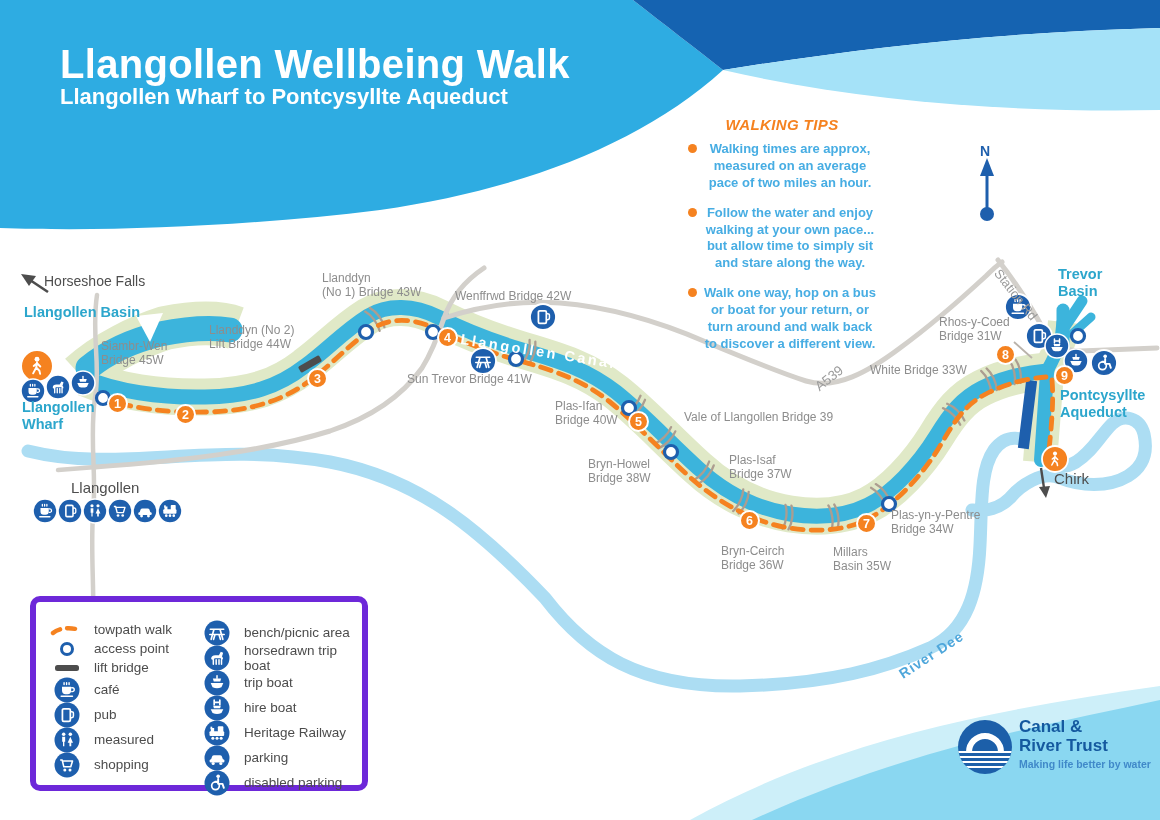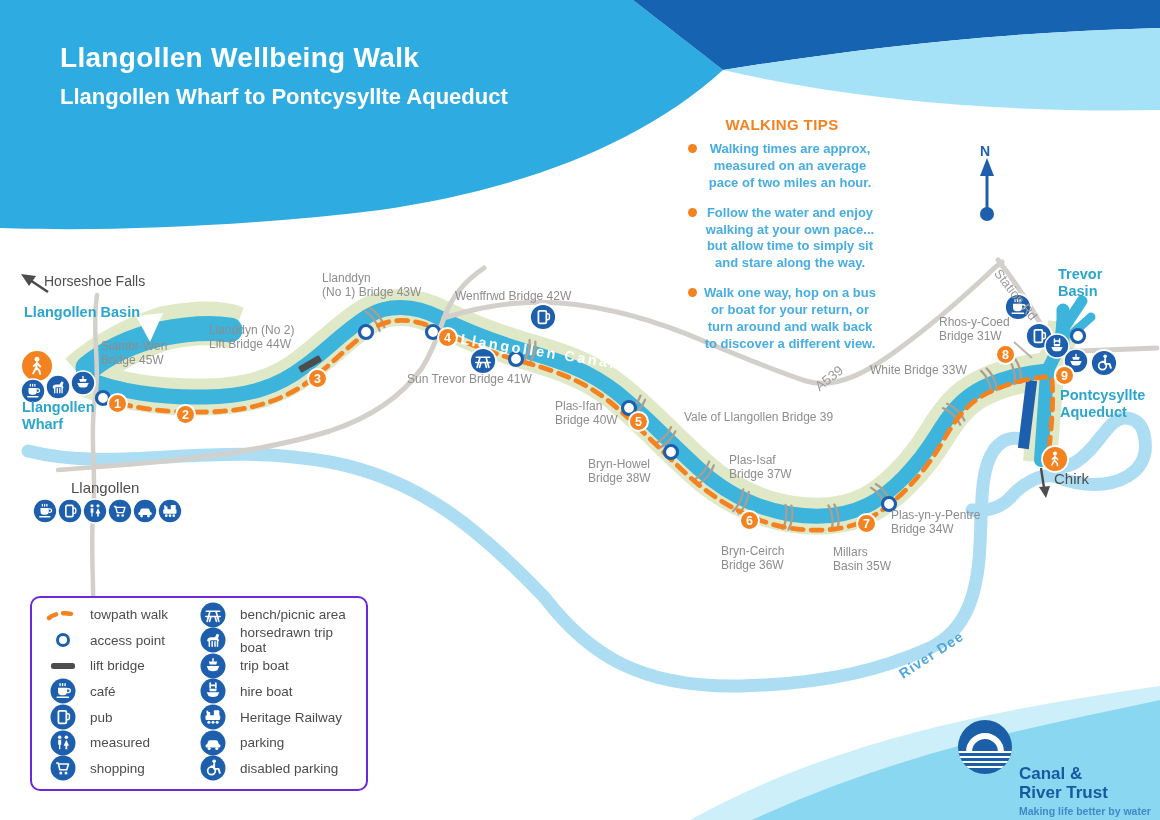--- a/index.html
+++ b/index.html
@@ -1,56 +1,56 @@
 <!DOCTYPE html>
 <html><head>
 <meta charset="utf-8">
 <style>
   html,body{margin:0;padding:0;background:#e8e8e8;}
   .stage{position:relative;width:1160px;height:820px;background:#ffffff;overflow:hidden;
          font-family:"Liberation Sans",sans-serif;}
   .stage svg.base{position:absolute;left:0;top:0;}
   .abs{position:absolute;}
   
-  .h-title{left:60px;top:42px;font-size:28px;font-weight:700;color:#fff;letter-spacing:.3px;}
+  .h-title{left:60px;top:42px;font-size:40px;font-weight:700;color:#fff;letter-spacing:.3px;}
   .h-sub{left:60px;top:84px;font-size:22px;font-weight:700;color:#fff;}
   .h-meta{left:62px;top:127px;font-size:16.5px;font-weight:700;color:#1A62B2;line-height:23px;white-space:pre-line;}
   
   .tips{left:688px;top:116px;width:188px;}
-  .tips h3{margin:0 0 8px 0;font-size:15px;font-weight:700;color:#F58220;text-align:center;letter-spacing:.4px;}
+  .tips h3{margin:0 0 8px 0;font-size:15px;font-weight:700;color:#F58220;text-align:center;letter-spacing:.4px;font-style:italic;}
   .tip{display:flex;gap:7px;margin-bottom:13px;text-align:center;}
   .tip .dot{flex:0 0 9px;width:9px;height:9px;border-radius:50%;background:#F58220;margin-top:3px;}
   .tip .txt{font-size:13px;line-height:1.3;color:#47ADE3;font-weight:600;}
   
   .north{left:980px;top:143px;font-size:14px;font-weight:700;color:#1E5FAD;}
   
   .blabel{position:absolute;font-size:12px;color:#8D8D8D;line-height:1.18;white-space:pre-line;}
   .dlabel{position:absolute;font-size:14px;color:#4E4E4E;line-height:1.15;white-space:pre-line;}
   .tlabel{position:absolute;font-size:14.5px;font-weight:700;color:#2CA6CC;line-height:1.15;white-space:pre-line;}
   .rot{transform-origin:left top;}
   .canal-name{left:462px;top:331px;color:#fff;font-size:14.5px;font-weight:600;letter-spacing:2.6px;transform:rotate(9deg);}
   .a539{left:812px;top:382px;transform:rotate(-38deg);font-size:13.5px;color:#9a9a9a;}
   .station{left:1003px;top:266px;transform:rotate(52deg);font-size:13px;color:#9a9a9a;}
   .riverdee{left:896px;top:668px;transform:rotate(-33deg);font-size:14px;font-weight:600;color:#4FA7DB;letter-spacing:1px;}
   
   .wp{position:absolute;width:21px;height:21px;margin:-10px 0 0 -10px;border-radius:50%;
       background:#F58220;border:2px solid #fff;box-sizing:border-box;color:#fff;
       font-size:12.5px;font-weight:700;display:flex;align-items:center;justify-content:center;}
   
-  .legend{left:30px;top:596px;width:338px;height:195px;background:#fff;border:2px solid #6d28d9;
-          border-radius:10px;box-sizing:border-box;padding:4px 10px 8px 14px;}
+  .legend{left:30px;top:596px;width:338px;height:195px;background:#fff;border:6px solid #6d28d9;
+          border-radius:10px;box-sizing:border-box;padding:18px 10px 8px 14px;}
   .lcols{display:flex;height:100%;}
   .lcol{display:flex;flex-direction:column;justify-content:space-between;}
   .lcol.c1{width:150px;}
   .lcol.c2{flex:1;}
   .lrow{display:flex;align-items:center;gap:10px;height:25px;}
   .lico{flex:0 0 34px;display:flex;align-items:center;justify-content:center;}
   .llab{font-size:13.5px;color:#4C4C4C;}
   
-  .logo-text{left:1019px;top:764px;}
+  .logo-text{left:1019px;top:717px;}
   .logo-text .l1{font-size:17px;font-weight:700;color:#15599F;line-height:19px;}
   .logo-text .tag{margin-top:3px;font-size:10.5px;font-weight:600;color:#4089C9;}
 </style>
 </head>
 <body>
 
 <div class="stage">
 
 <svg class="base" width="1160" height="820" viewBox="0 0 1160 820">
   <defs>

